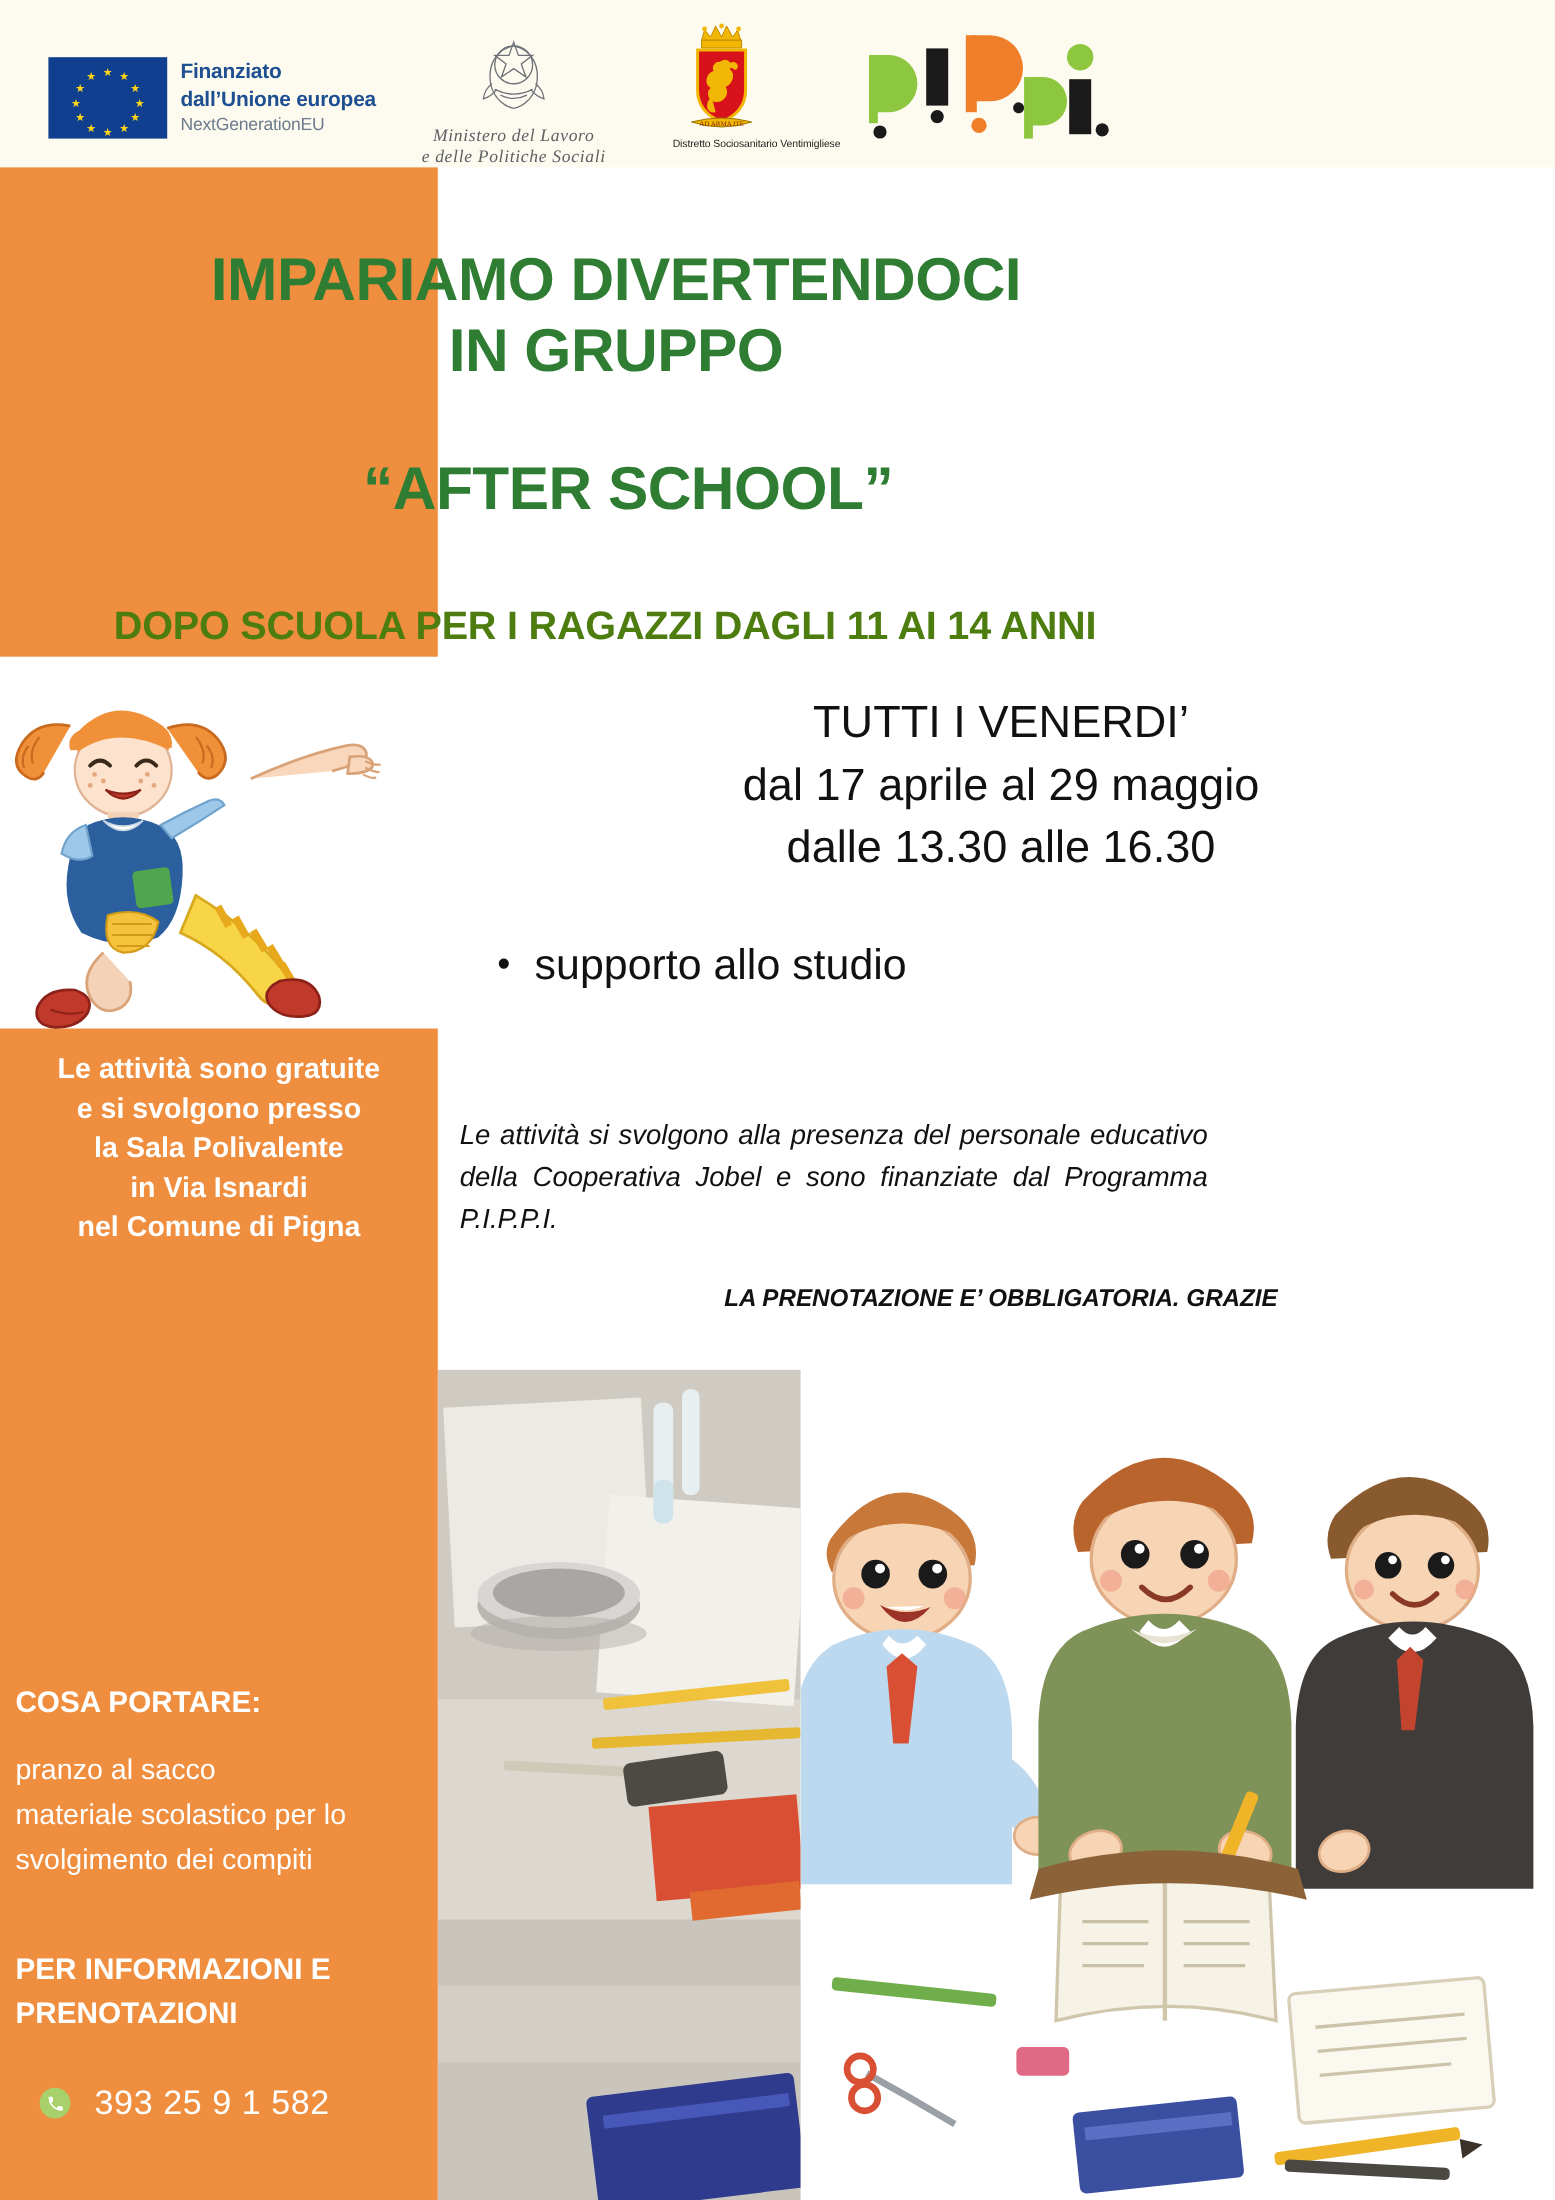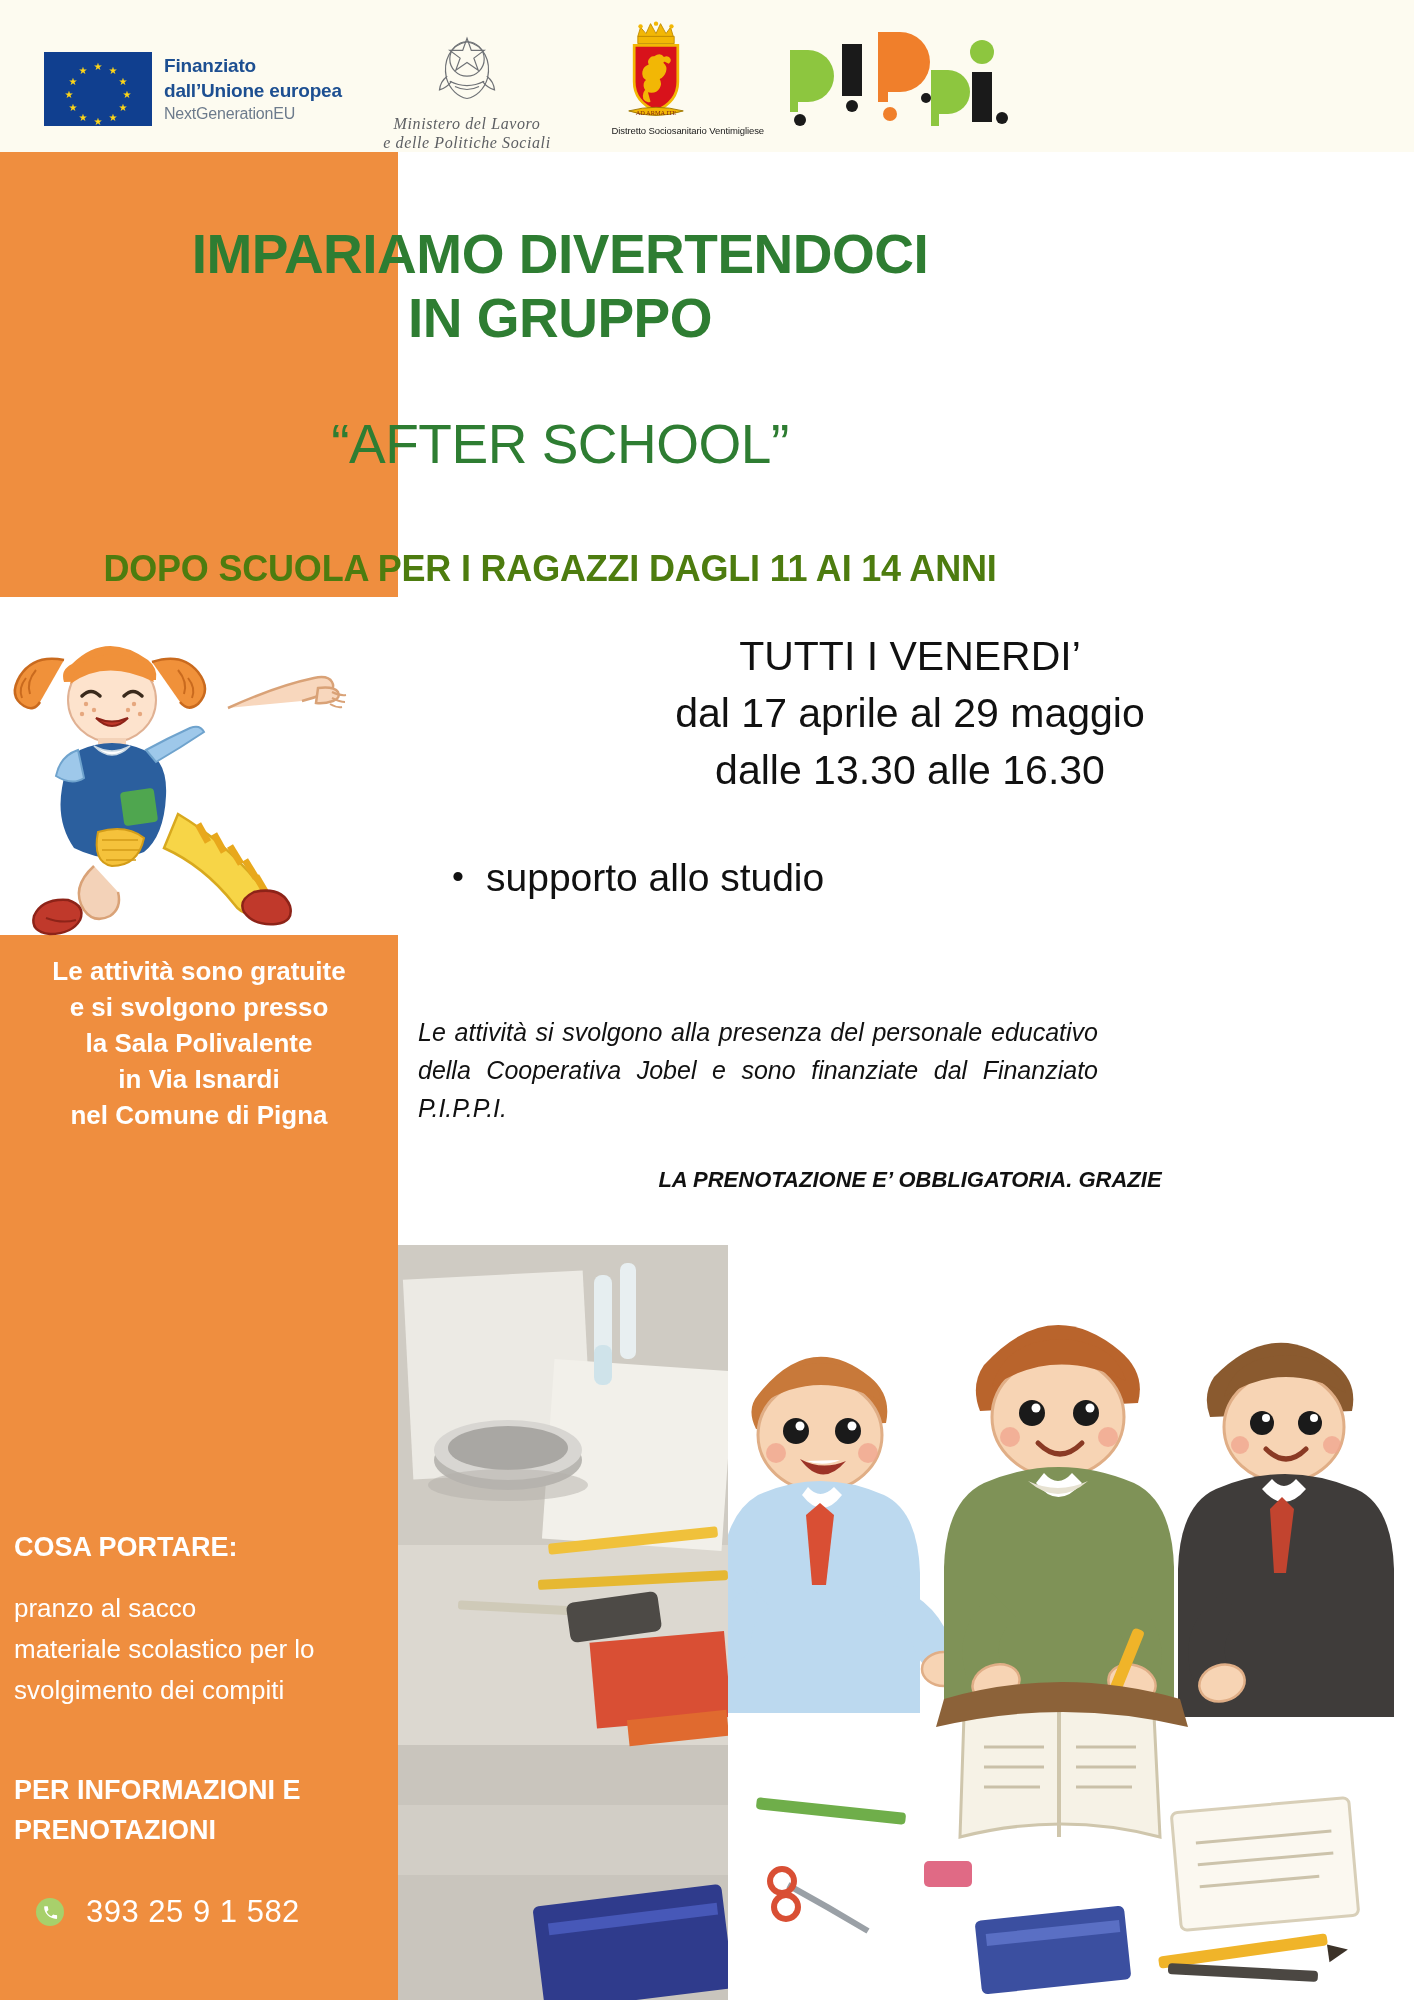--- a/index.html
+++ b/index.html
@@ -122,27 +122,27 @@
     text-align: center;
     z-index: 4;
     color: #2e7d32;
     font-size: 55px;
     font-weight: bold;
     line-height: 64px;
     letter-spacing: -0.5px;
   }
   .title-after {
     position: absolute;
-    left: 0; top: 412px;
+    left: 11px; top: 412px;
     width: 1120px;
     text-align: center;
     z-index: 4;
     color: #2e7d32;
     font-size: 55px;
-    font-weight: normal;
+    font-weight: bold;
     line-height: 64px;
     letter-spacing: -0.5px;
   }
   .subtitle-age {
     position: absolute;
     left: 0; top: 547px;
     width: 1100px;
     text-align: center;
     z-index: 4;
     color: #4d7c0f;
@@ -476,21 +476,21 @@
   <div class="schedule">
     <span class="line">TUTTI I VENERDI’</span>
     <span class="line">dal 17 aprile al 29 maggio</span>
     <span class="line">dalle 13.30 alle 16.30</span>
   </div>
 
   <ul class="bullets">
     <li>supporto allo studio</li>
   </ul>
 
-  <div class="note-italic">Le attività si svolgono alla presenza del personale educativo della Cooperativa Jobel e sono finanziate dal Finanziato P.I.P.P.I.</div>
+  <div class="note-italic">Le attività si svolgono alla presenza del personale educativo della Cooperativa Jobel e sono finanziate dal Programma P.I.P.P.I.</div>
 
   <div class="note-booking">LA PRENOTAZIONE E’ OBBLIGATORIA. GRAZIE</div>
 
   <div class="venue">
     <div>Le attività sono gratuite</div>
     <div>e si svolgono presso</div>
     <div>la Sala Polivalente</div>
     <div>in Via Isnardi</div>
     <div>nel Comune di Pigna</div>
   </div>

